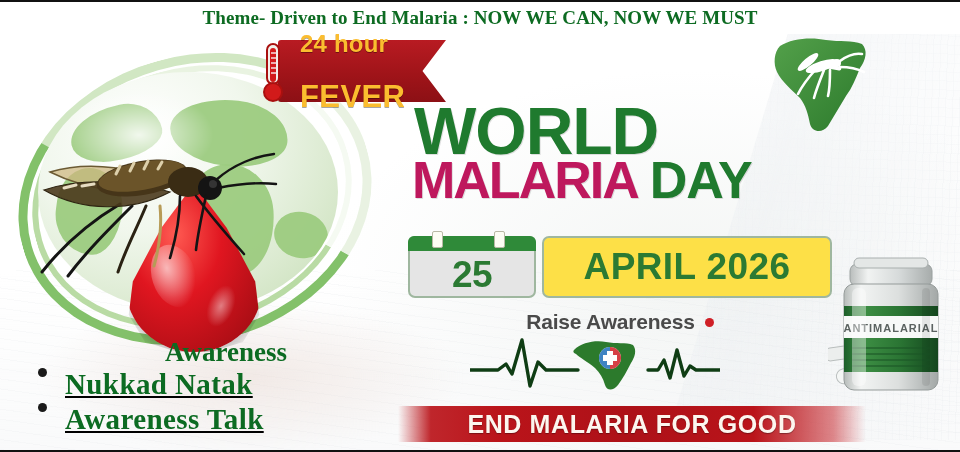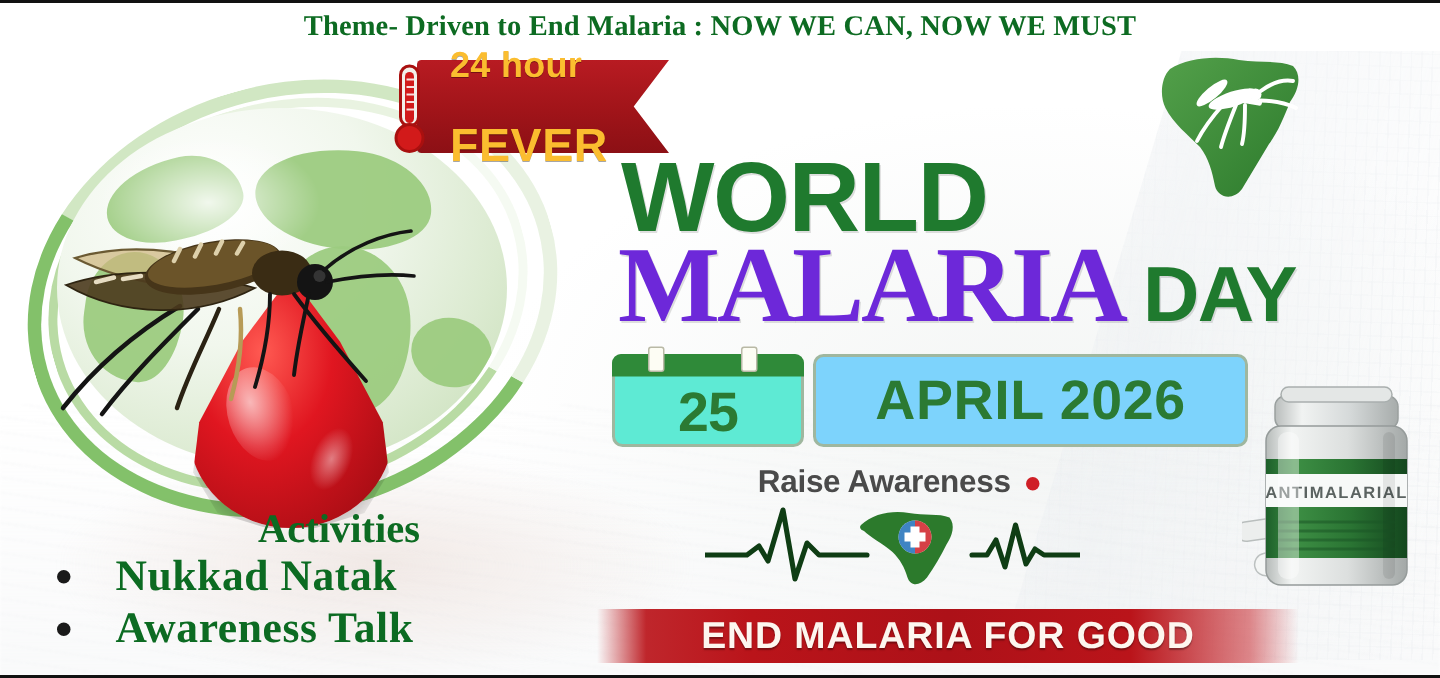--- a/index.html
+++ b/index.html
@@ -231,25 +231,25 @@
     z-index: 14;
   }
   .line-malaria {
     position: absolute;
     left: 412px; top: 152px;
     display: flex;
     align-items: baseline;
     z-index: 14;
   }
   .word-malaria {
-    font-family: Liberation Serif, serif;
-    font-weight: bold;
-    font-size: 72px;
+    font-family: Liberation Sans, sans-serif;
+    font-weight: bold;
+    font-size: 52px;
     line-height: 1;
-    color: #6d28d9;
+    color: #be185d;
     letter-spacing: -2px;
     text-shadow: 1px 1px 0 rgba(0,0,0,.12);
   }
   .word-day {
     font-family: "Liberation Sans", sans-serif;
     font-weight: bold;
     font-size: 52px;
     line-height: 1;
     color: #1f7a2e;
     letter-spacing: -1px;
@@ -265,21 +265,21 @@
     width: 424px; height: 62px;
     display: flex;
     align-items: stretch;
     z-index: 14;
   }
   .cal {
     position: relative;
     width: 128px;
     border: 2px solid #9fb79f;
     border-radius: 7px;
-    background: #5eead4;
+    background: #e5e5e5;
     box-sizing: border-box;
     overflow: visible;
   }
   .cal-top {
     position: absolute;
     left: -2px; top: -2px;
     width: 128px; height: 15px;
     background: #2f8a39;
     border-radius: 6px 6px 0 0;
   }
@@ -301,38 +301,38 @@
     font-weight: bold;
     font-size: 37px;
     color: #2b7a33;
     letter-spacing: -.5px;
   }
   .date-rest {
     flex: 1;
     margin-left: 6px;
     border: 2px solid #9fb79f;
     border-radius: 7px;
-    background: #7dd3fc;
+    background: #fde047;
     display: flex;
     align-items: center;
     justify-content: center;
     box-sizing: border-box;
   }
   .date-text {
     font-family: "Liberation Sans", sans-serif;
     font-weight: bold;
     font-size: 37px;
     color: #2b7a33;
     letter-spacing: .4px;
   }
 
   
   .tagline {
     position: absolute;
-    left: 389px; top: 308px;
+    left: 410px; top: 308px;
     width: 420px;
     display: flex;
     align-items: center;
     justify-content: center;
     gap: 10px;
     z-index: 14;
   }
   .tagline span.t {
     font-family: "Liberation Sans", sans-serif;
     font-weight: bold;
@@ -388,24 +388,25 @@
     font-family: "Liberation Serif", serif;
     font-weight: bold;
     font-size: 27px;
     color: #0c6b22;
     text-align: center;
     padding-left: 34px;
     line-height: 1.05;
   }
   .act-row {
     display: flex;
-    align-items: center;
-    gap: 30px;
+    align-items: flex-start;
+    gap: 18px;
     padding-left: 14px;
     margin-top: 2px;
+    text-decoration: underline;
   }
   .act-bullet {
     width: 9px; height: 9px;
     border-radius: 50%;
     background: #1a1a1a;
     flex: 0 0 auto;
   }
   .act-label {
     font-family: "Liberation Serif", serif;
     font-weight: bold;
@@ -553,21 +554,21 @@
       <path d="M151 26 a11 11 0 0 0 -11 -11 v22 a11 11 0 0 0 11 -11 Z" fill="#cf1f26" opacity=".85"></path>
       <path d="M137 19 h6 v4 h4 v6 h-4 v4 h-6 v-4 h-4 v-6 h4 z" fill="#ffffff"></path>
     </g>
   </svg>
 
   <div class="end-banner">
     <span class="end-text">END MALARIA FOR GOOD</span>
   </div>
 
   <div class="activities">
-    <div class="act-title">Activities</div>
+    <div class="act-title">Awareness</div>
     <div class="act-row">
       <span class="act-bullet"></span>
       <span class="act-label">Nukkad  Natak</span>
     </div>
     <div class="act-row">
       <span class="act-bullet"></span>
       <span class="act-label">Awareness Talk</span>
     </div>
   </div>
 

